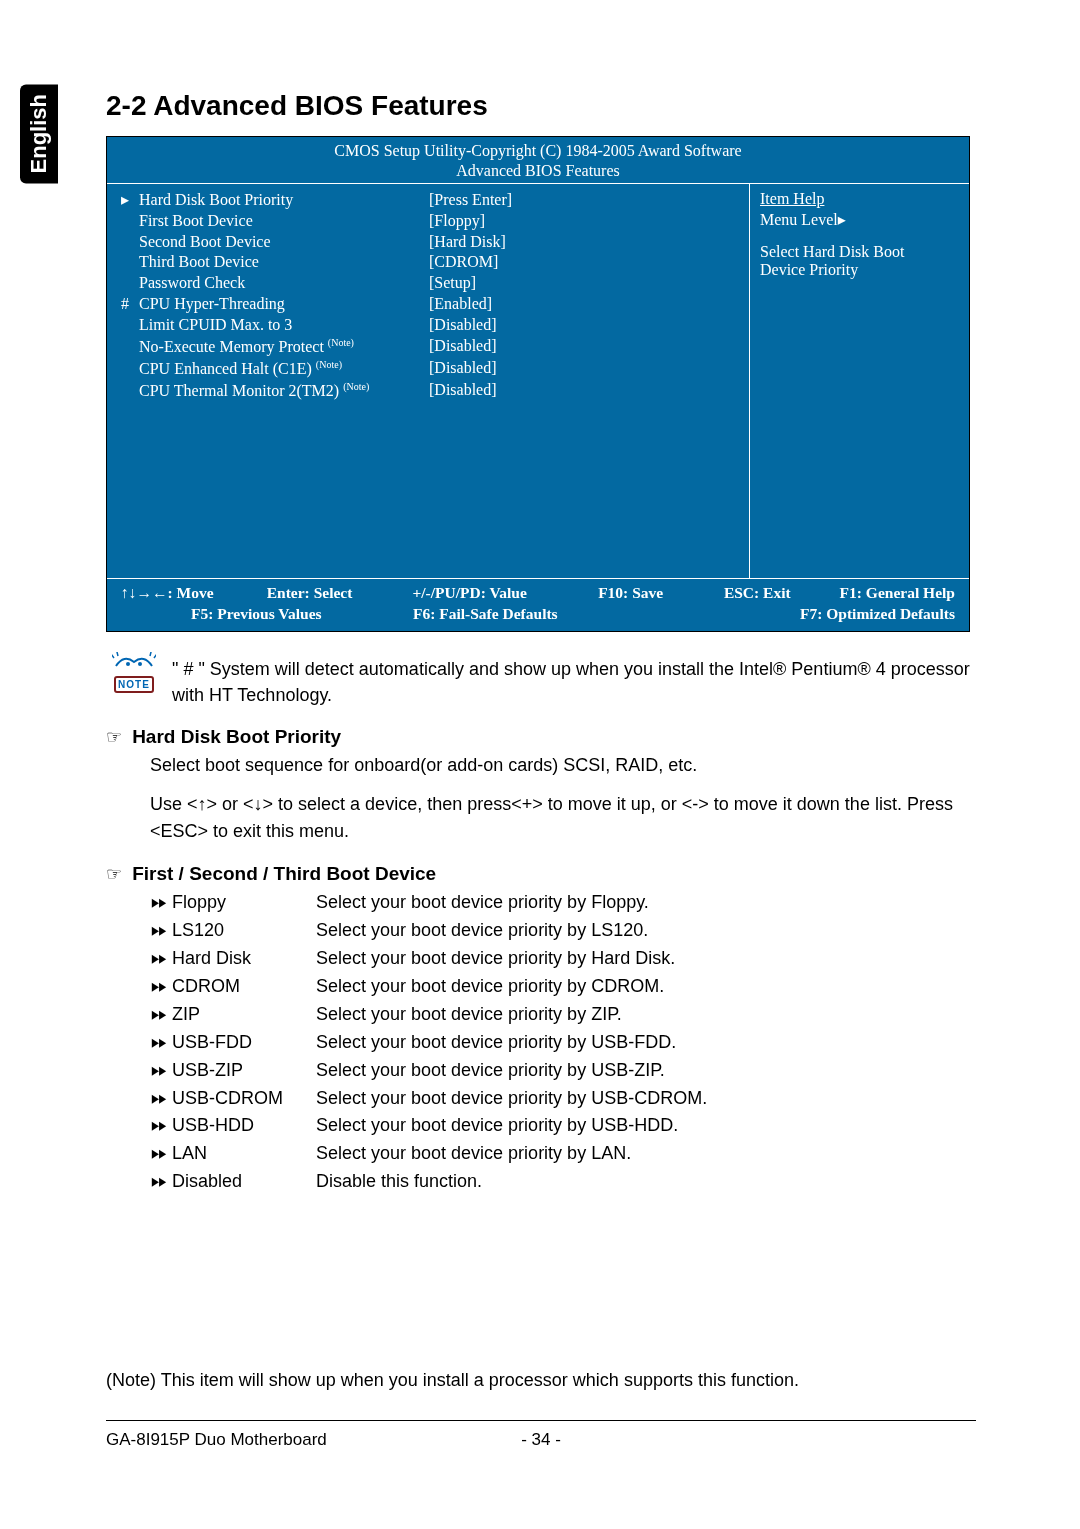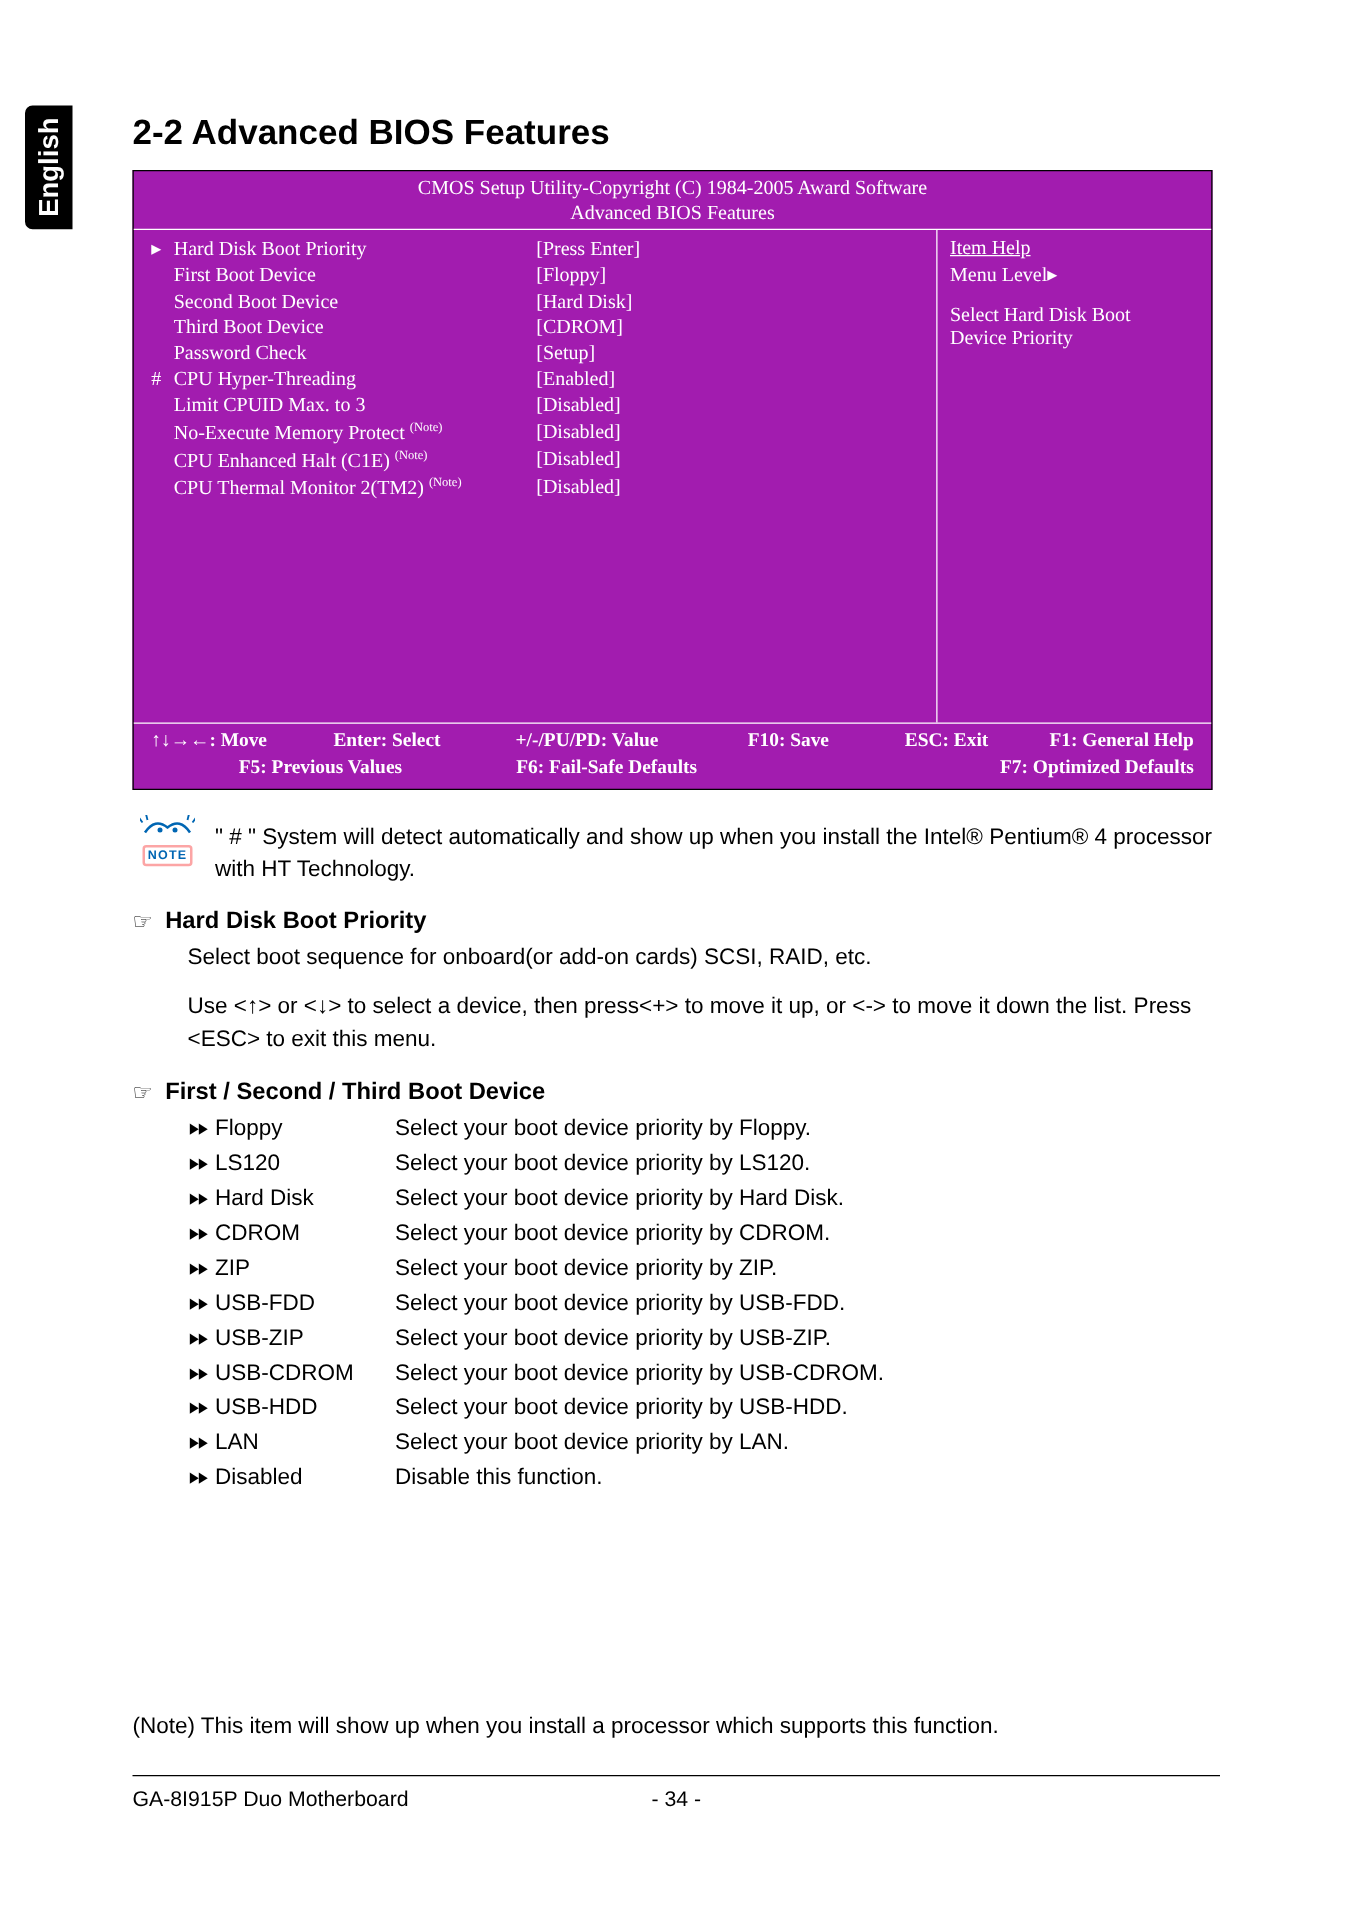--- a/index.html
+++ b/index.html
@@ -26,42 +26,42 @@
   }
   .content {
     position: absolute;
     left: 106px;
     top: 90px;
     width: 870px;
   }
   h1 { font-size: 28px; font-weight: bold; margin-bottom: 14px; }
   .bios-box {
     border: 1px solid #000;
-    background: #a21caf;
+    background: #0369a1;
     color: #fff;
     font-family: "Times New Roman", serif;
     font-size: 16px;
     width: 864px;
   }
   .bios-header { text-align: center; padding: 4px 0 2px; line-height: 1.25; }
   .bios-body { display: flex; border-top: 1px solid #fff; }
   .bios-left { flex: 1; padding: 6px 10px 10px 14px; }
   .bios-right { width: 220px; border-left: 1px solid #fff; padding: 6px 10px; margin-left: 38px; }
   .bios-right .u { text-decoration: underline; display: block; margin-bottom: 2px; }
   .bios-row { display: flex; line-height: 1.3; }
   .bios-row .mark { width: 18px; }
   .bios-row .label { width: 290px; }
   .bios-row .val { }
   sup { font-size: 10px; }
   .bios-footer { border-top: 1px solid #fff; padding: 4px 14px 6px; line-height: 1.35; font-size: 15.5px; font-weight: bold; }
   .bios-footer .l1, .bios-footer .l2 { display: flex; justify-content: space-between; }
   .bios-footer .l1 span, .bios-footer .l2 span { white-space: nowrap; }
   .note-wrap { display: flex; align-items: flex-start; margin-top: 24px; gap: 10px; }
   .note-icon { width: 56px; flex: 0 0 56px; position: relative; text-align: center; }
-  .note-icon .box { border: 2px solid #fca5a5; border-radius: 3px; font-size: 10px; color: #0066b3; font-weight: bold; letter-spacing: 1px; padding: 1px 2px; display: inline-block; margin-top: 20px; }
+  .note-icon .box { border: 2px solid #7f1d1d; border-radius: 3px; font-size: 10px; color: #0066b3; font-weight: bold; letter-spacing: 1px; padding: 1px 2px; display: inline-block; margin-top: 20px; }
   .note-icon svg { position: absolute; left: 6px; top: -4px; }
   .note-text { font-size: 18px; line-height: 1.45; }
   .section { margin-top: 18px; }
   .sec-head { display: flex; align-items: flex-start; gap: 10px; }
   .hand { font-size: 18px; line-height: 1; margin-top: 2px; }
   .sec-title { font-size: 19px; font-weight: bold; }
   .sec-body { margin-left: 44px; font-size: 18px; line-height: 1.5; margin-top: 4px; }
   .opt-list { margin-top: 4px; }
   .opt-row { display: flex; line-height: 1.55; font-size: 18px; }
   .opt-row .bullet { width: 22px; }

